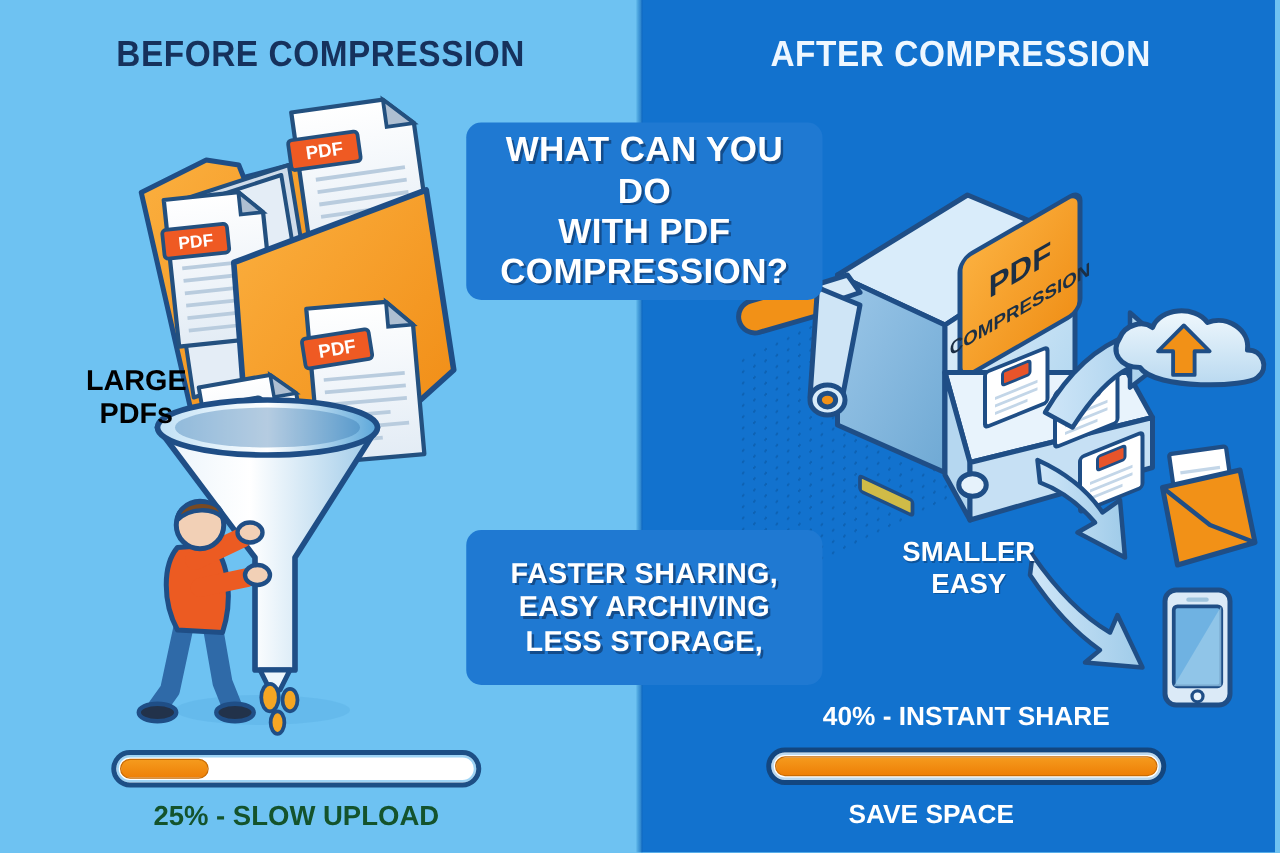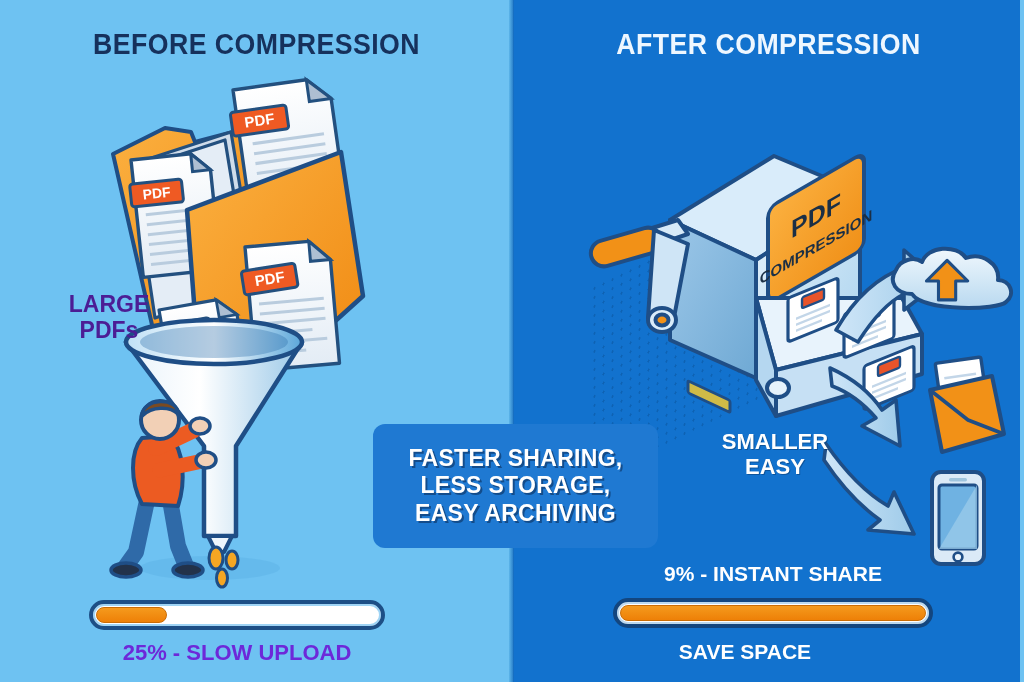--- a/index.html
+++ b/index.html
@@ -68,21 +68,21 @@
   }
   .callout .ln { display: block; }
 
   
   .side-label {
     position: absolute; font-weight: bold; text-align: center;
     line-height: 1.12; white-space: nowrap;
   }
   #label-large-pdfs {
     left: 50px; top: 292px; width: 118px;
-    font-size: 23px; color: #4c1d95;
+    font-size: 23px; color: #000000;
   }
   #label-smaller-files {
     left: 710px; top: 430px; width: 130px;
     font-size: 22px; color: #ffffff;
     text-shadow: 1px 1px 0 rgba(8,40,80,.4);
   }
 
   
   .bar-track {
     position: absolute;
@@ -106,21 +106,21 @@
     height: 100%;
     border-radius: 999px;
     background: linear-gradient(180deg, #f59a1d 0%, #ee8007 100%);
     border: 1px solid #c96c05;
   }
   .bar-caption {
     position: absolute; font-weight: bold; text-align: center; white-space: nowrap;
   }
   #caption-left {
     left: 89px; top: 640px; width: 296px;
-    font-size: 22px; color: #6d28d9;
+    font-size: 22px; color: #14532d;
   }
   #caption-right-top {
     left: 613px; top: 562px; width: 320px;
     font-size: 21px; color: #ffffff;
   }
   #caption-right-bottom {
     left: 585px; top: 640px; width: 320px;
     font-size: 21px; color: #ffffff;
   }
 
@@ -423,31 +423,36 @@
   <div class="side-label" id="label-large-pdfs">
     <span>LARGE</span><br>
     <span>PDFs</span>
   </div>
 
   <div class="side-label" id="label-smaller-files">
     <span>SMALLER</span><br>
     <span>EASY</span>
   </div>
 
+  <div class="callout" id="callout-question">
+    <span class="ln">WHAT CAN YOU DO</span>
+    <span class="ln">WITH PDF</span>
+    <span class="ln">COMPRESSION?</span>
+  </div>
 
   <div class="callout" id="callout-benefits">
     <span class="ln">FASTER SHARING,</span>
+    <span class="ln">EASY ARCHIVING</span>
     <span class="ln">LESS STORAGE,</span>
-    <span class="ln">EASY ARCHIVING</span>
   </div>
 
   <div class="bar-track" id="bar-left">
     <div class="bar-fill" id="bar-left-fill" style="width: 25%;"></div>
   </div>
   <div class="bar-caption" id="caption-left">25% - SLOW UPLOAD</div>
 
-  <div class="bar-caption" id="caption-right-top">9% - INSTANT SHARE</div>
+  <div class="bar-caption" id="caption-right-top">40% - INSTANT SHARE</div>
   <div class="bar-track" id="bar-right">
     <div class="bar-fill" id="bar-right-fill" style="width: 100%;"></div>
   </div>
   <div class="bar-caption" id="caption-right-bottom">SAVE SPACE</div>
 
 </div>
 
 </body></html>

